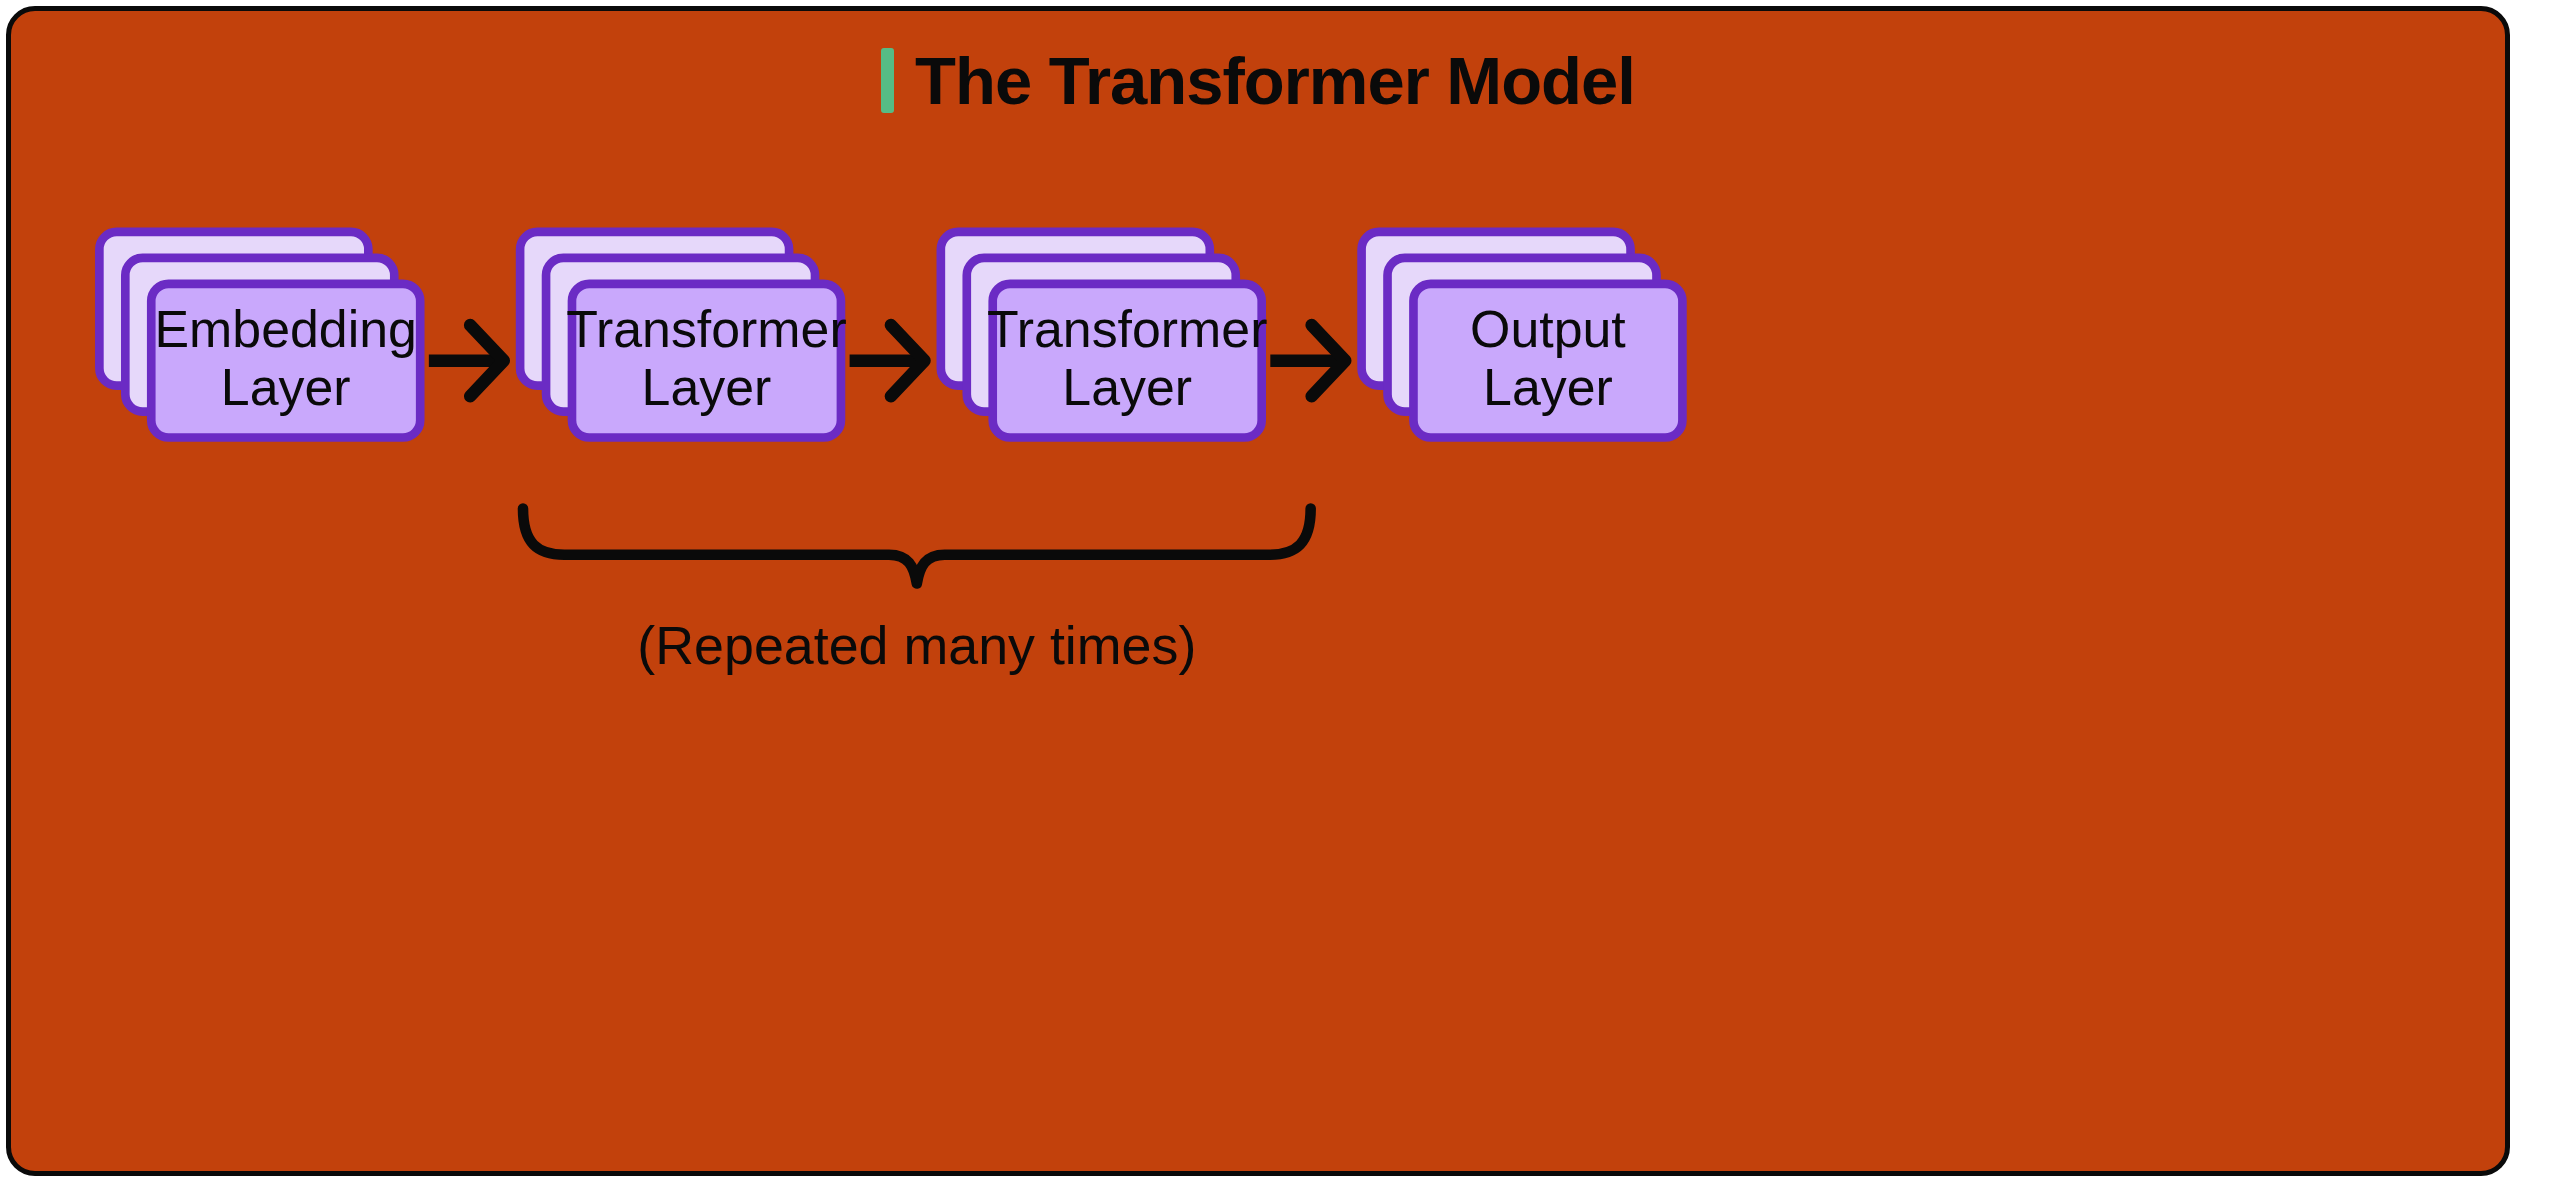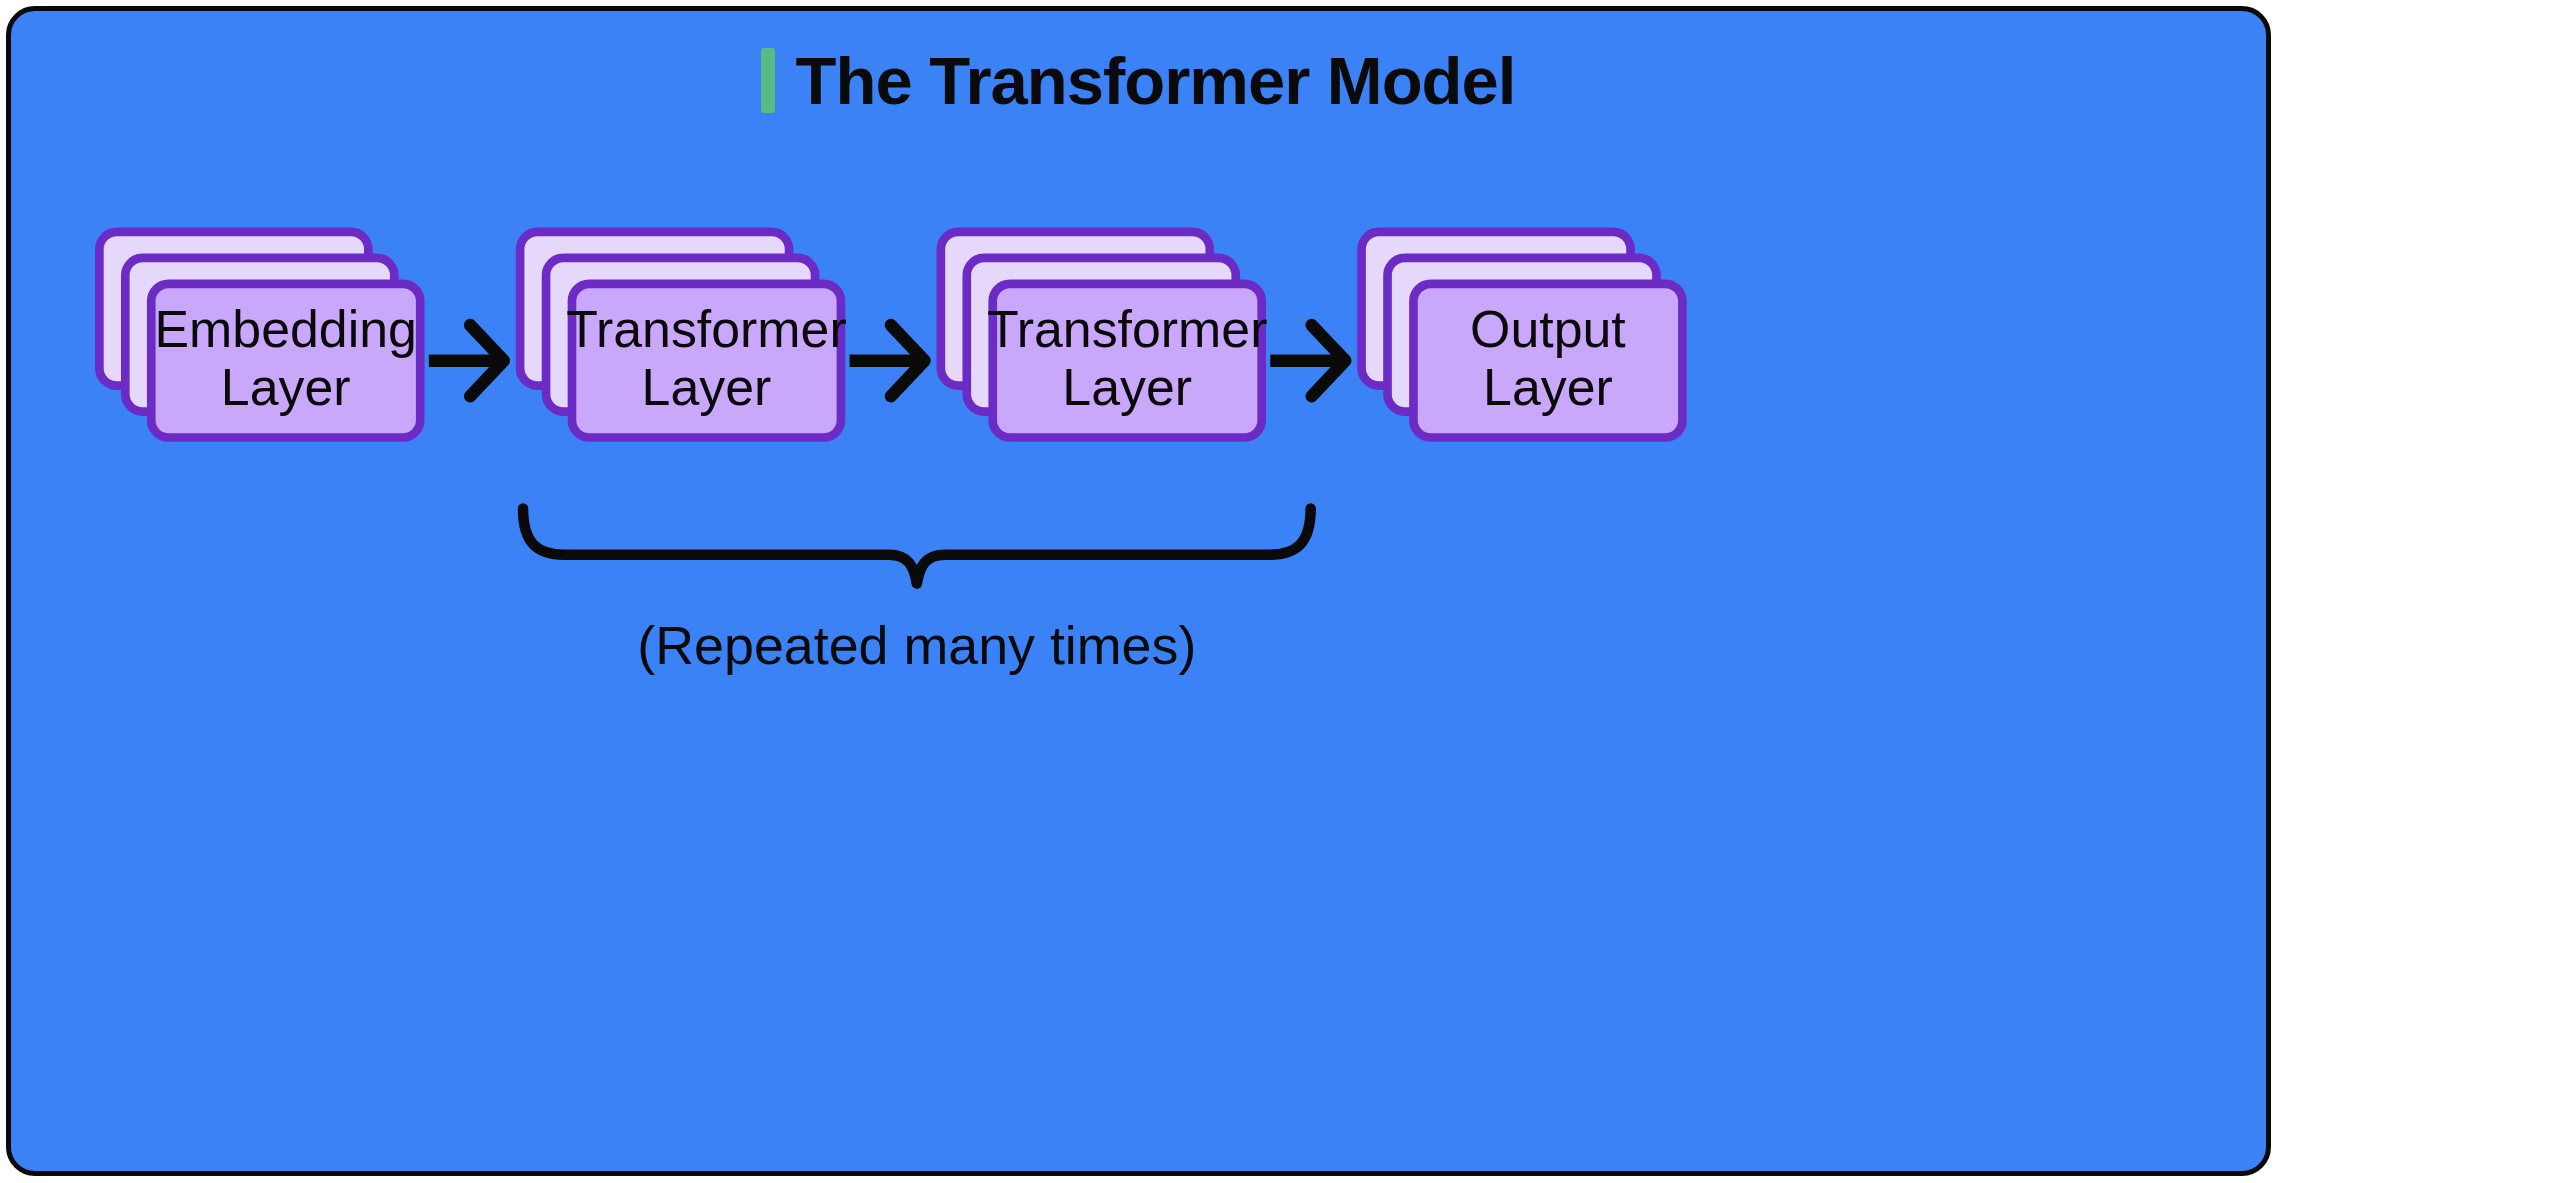--- a/index.html
+++ b/index.html
@@ -10,24 +10,24 @@
   body {
     width: 2576px;
     height: 1183px;
     font-family: "Liberation Sans", sans-serif;
     overflow: hidden;
   }
   #frame {
     position: absolute;
     left: 5.8px;
     top: 5.8px;
-    width: 2265px;
+    width: 2504px;
     height: 1170px;
     box-sizing: border-box;
-    background: #3b82f6;
+    background: #c2410c;
     border: 5.8px solid #0a0a0a;
     border-radius: 29px;
     overflow: hidden;
   }
   #title-row {
     position: absolute;
     left: 0;
     top: 36px;
     width: 100%;
     display: flex;

